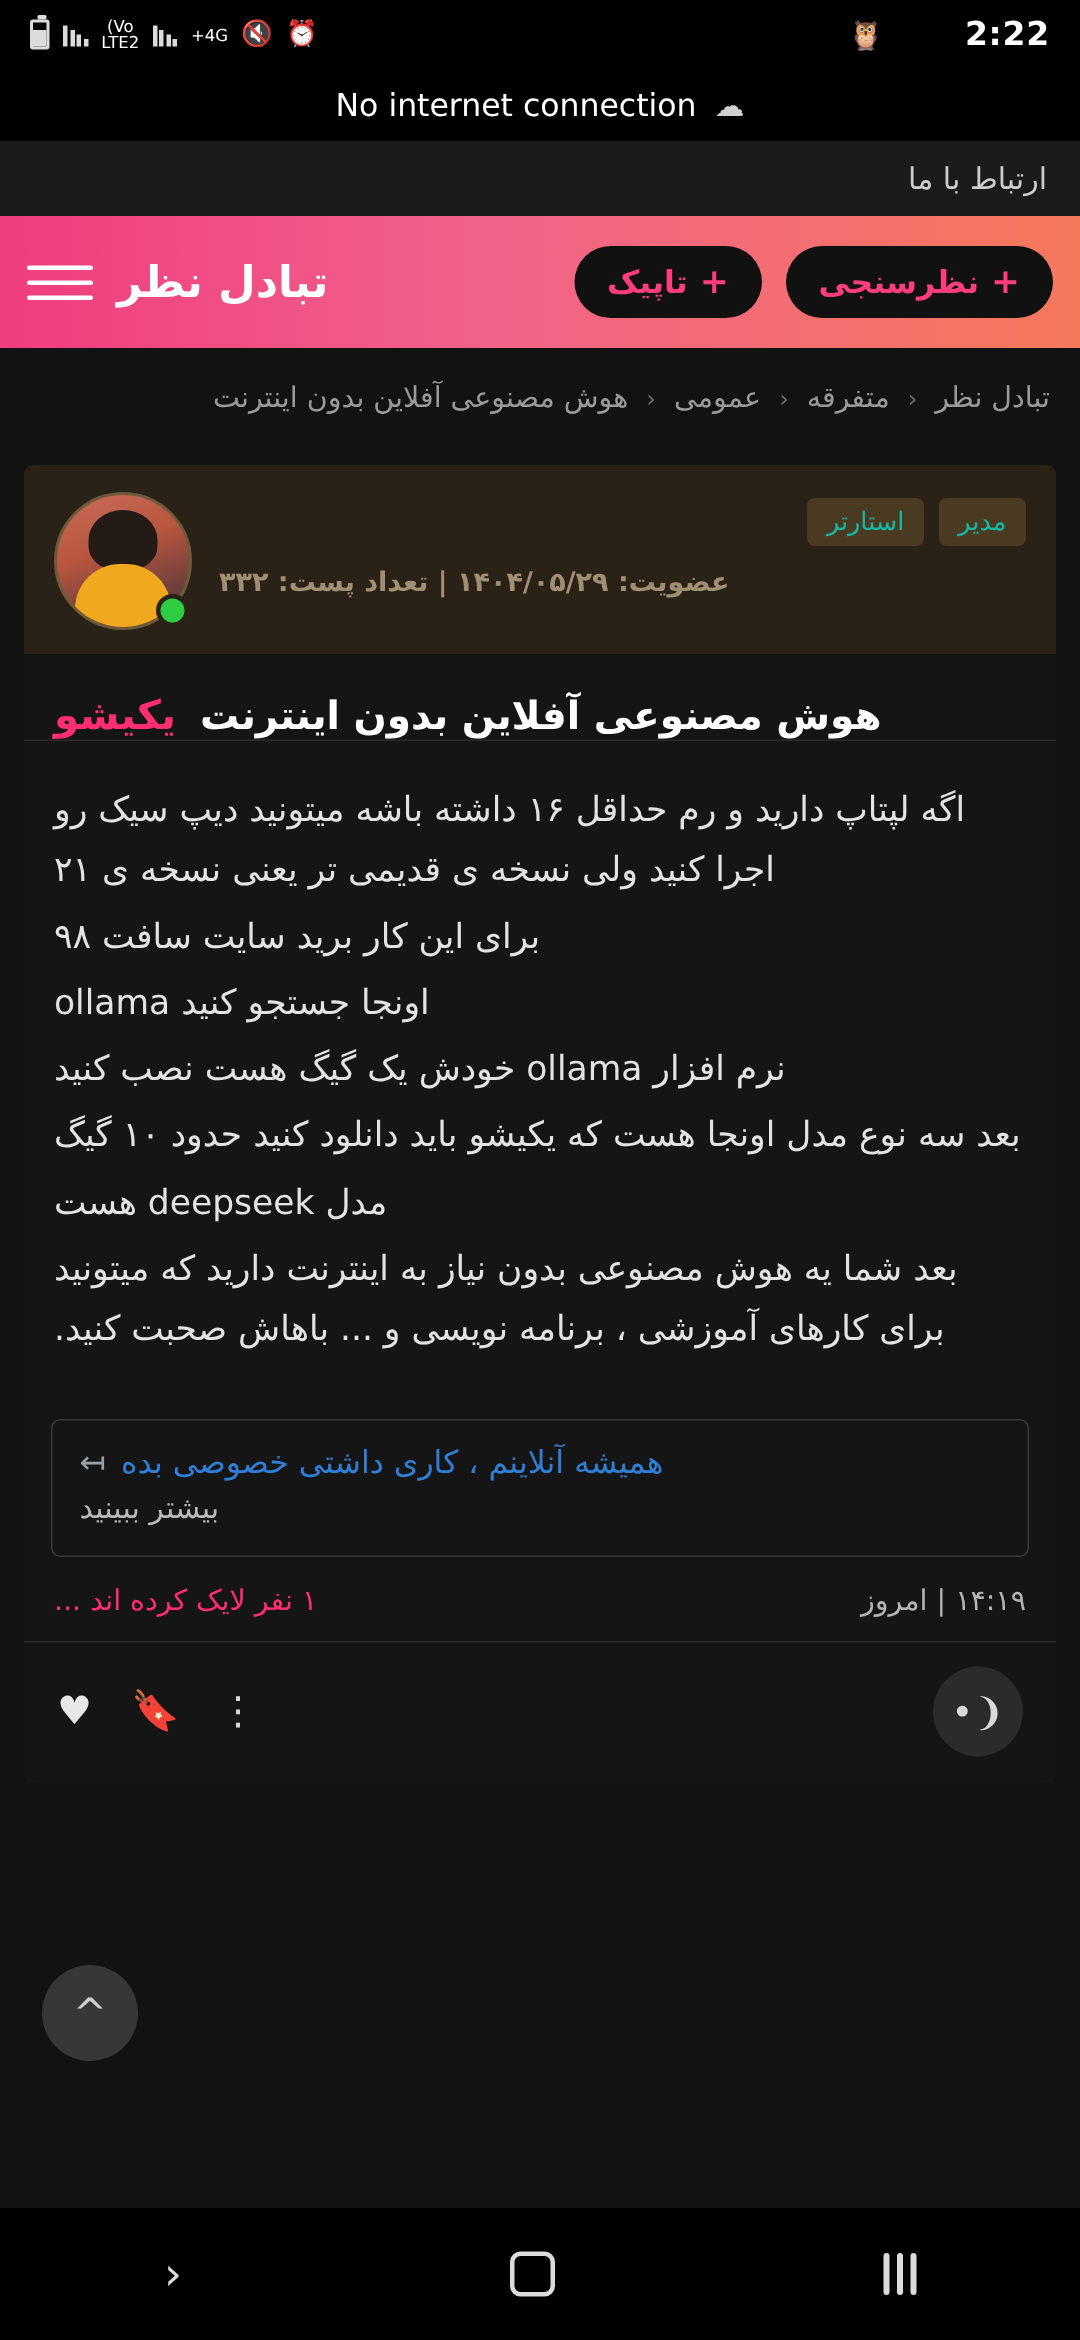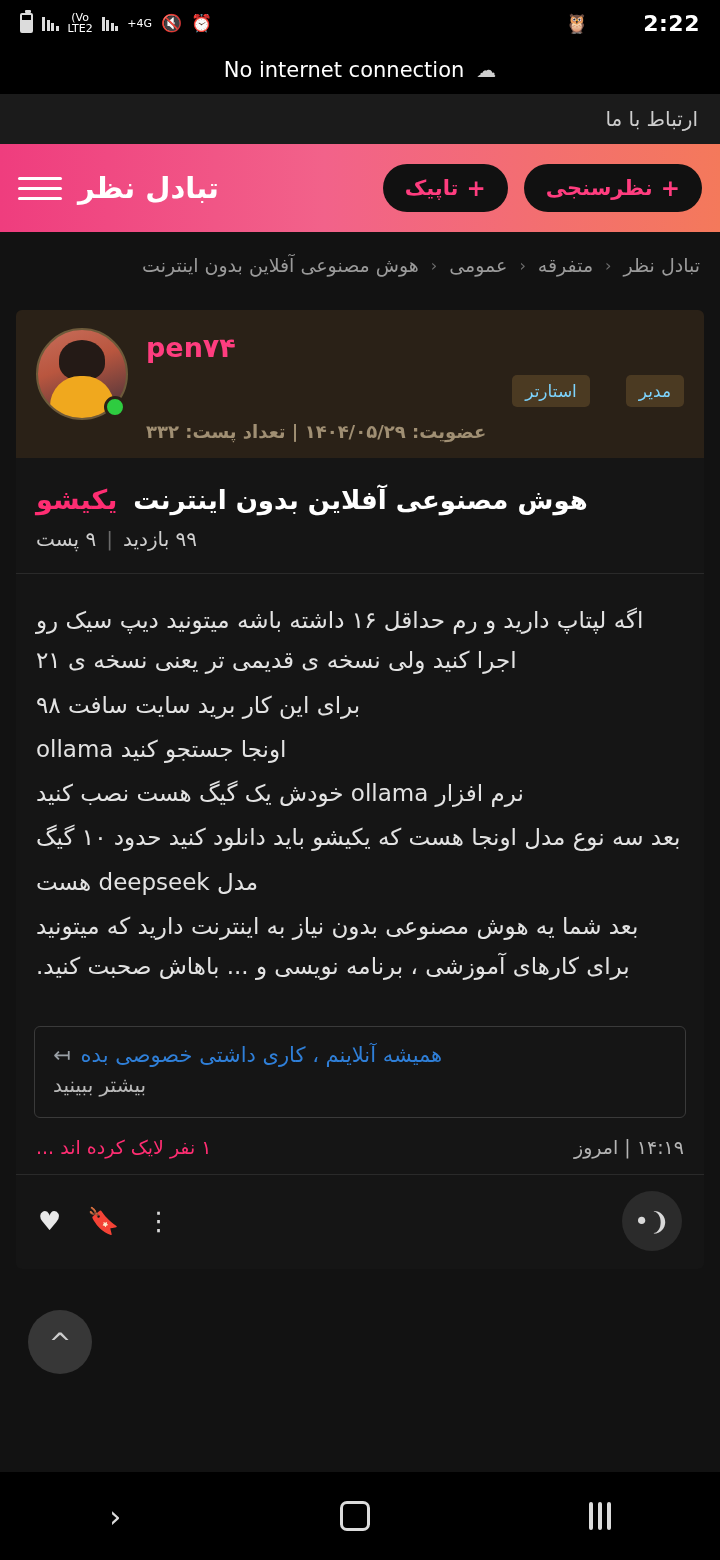--- a/index.html
+++ b/index.html
@@ -104,22 +104,22 @@
     width: 64px; height: 42px; background: #f0a81e; border-radius: 30px 30px 0 0;
   }
   .online-dot {
     position: absolute; bottom: 2px; right: 2px; width: 22px; height: 22px;
     border-radius: 50%; background: #2ecc40; border: 3px solid #2a2117;
   }
   .userinfo { flex: 1; text-align: left; padding-top: 4px; }
   .username { color: #ff3d7f; font-size: 27px; font-weight: 700; margin-bottom: 12px; }
   .badges { display: flex; flex-direction: row; gap: 10px; justify-content: flex-start; }
   .badge {
-    background: #4b3a22; color: #7dd3fc; font-size: 17px;
-    border-radius: 5px; padding: 6px 13px; margin-left: 26px;
+    background: #4b3a22; color: #14b8a6; font-size: 17px;
+    border-radius: 5px; padding: 6px 13px;
   }
   .usermeta { color: #a08f73; font-size: 18px; margin-top: 14px; font-weight: bold; }
 
   .titlerow {
     display: flex; flex-direction: row-reverse; align-items: center; gap: 16px;
     padding: 26px 20px 0 20px; justify-content: flex-start;
   }
   .title-label { color: #ff2d72; font-size: 27px; font-weight: 700; }
   .title-text { color: #fff; font-size: 26px; font-weight: 700; }
   .statsrow {
@@ -262,39 +262,33 @@
 
   <div class="userbox">
     <div class="avatar-wrap">
       <div class="avatar">
         <div class="hair"></div>
         <div class="body"></div>
       </div>
       <div class="online-dot"></div>
     </div>
     <div class="userinfo">
-      <div class="username">pen۷۴</div>
       <div class="badges">
         <span class="badge">مدیر</span>
         <span class="badge">استارتر</span>
       </div>
       <div class="usermeta">عضویت: ۱۴۰۴/۰۵/۲۹ | تعداد پست: ۳۳۲</div>
     </div>
   </div>
 
   <div class="titlerow">
     <span class="title-label">یکیشو</span>
     <span class="title-text">هوش مصنوعی آفلاین بدون اینترنت</span>
   </div>
 
-  <div class="statsrow">
-    <span>۹ پست</span>
-    <span class="divider">|</span>
-    <span>۹۹ بازدید</span>
-  </div>
 
   <div class="post-body">
     <p>اگه لپتاپ دارید و رم حداقل ۱۶ داشته باشه میتونید دیپ سیک رو اجرا کنید ولی نسخه ی قدیمی تر یعنی نسخه ی ۲۱</p>
     <p>برای این کار برید سایت سافت ۹۸</p>
     <p>اونجا جستجو کنید ollama</p>
     <p>نرم افزار ollama خودش یک گیگ هست نصب کنید</p>
     <p>بعد سه نوع مدل اونجا هست که یکیشو باید دانلود کنید حدود ۱۰ گیگ</p>
     <p>مدل deepseek هست</p>
     <p>بعد شما یه هوش مصنوعی بدون نیاز به اینترنت دارید که میتونید برای کارهای آموزشی ، برنامه نویسی و ... باهاش صحبت کنید.</p>
   </div>

